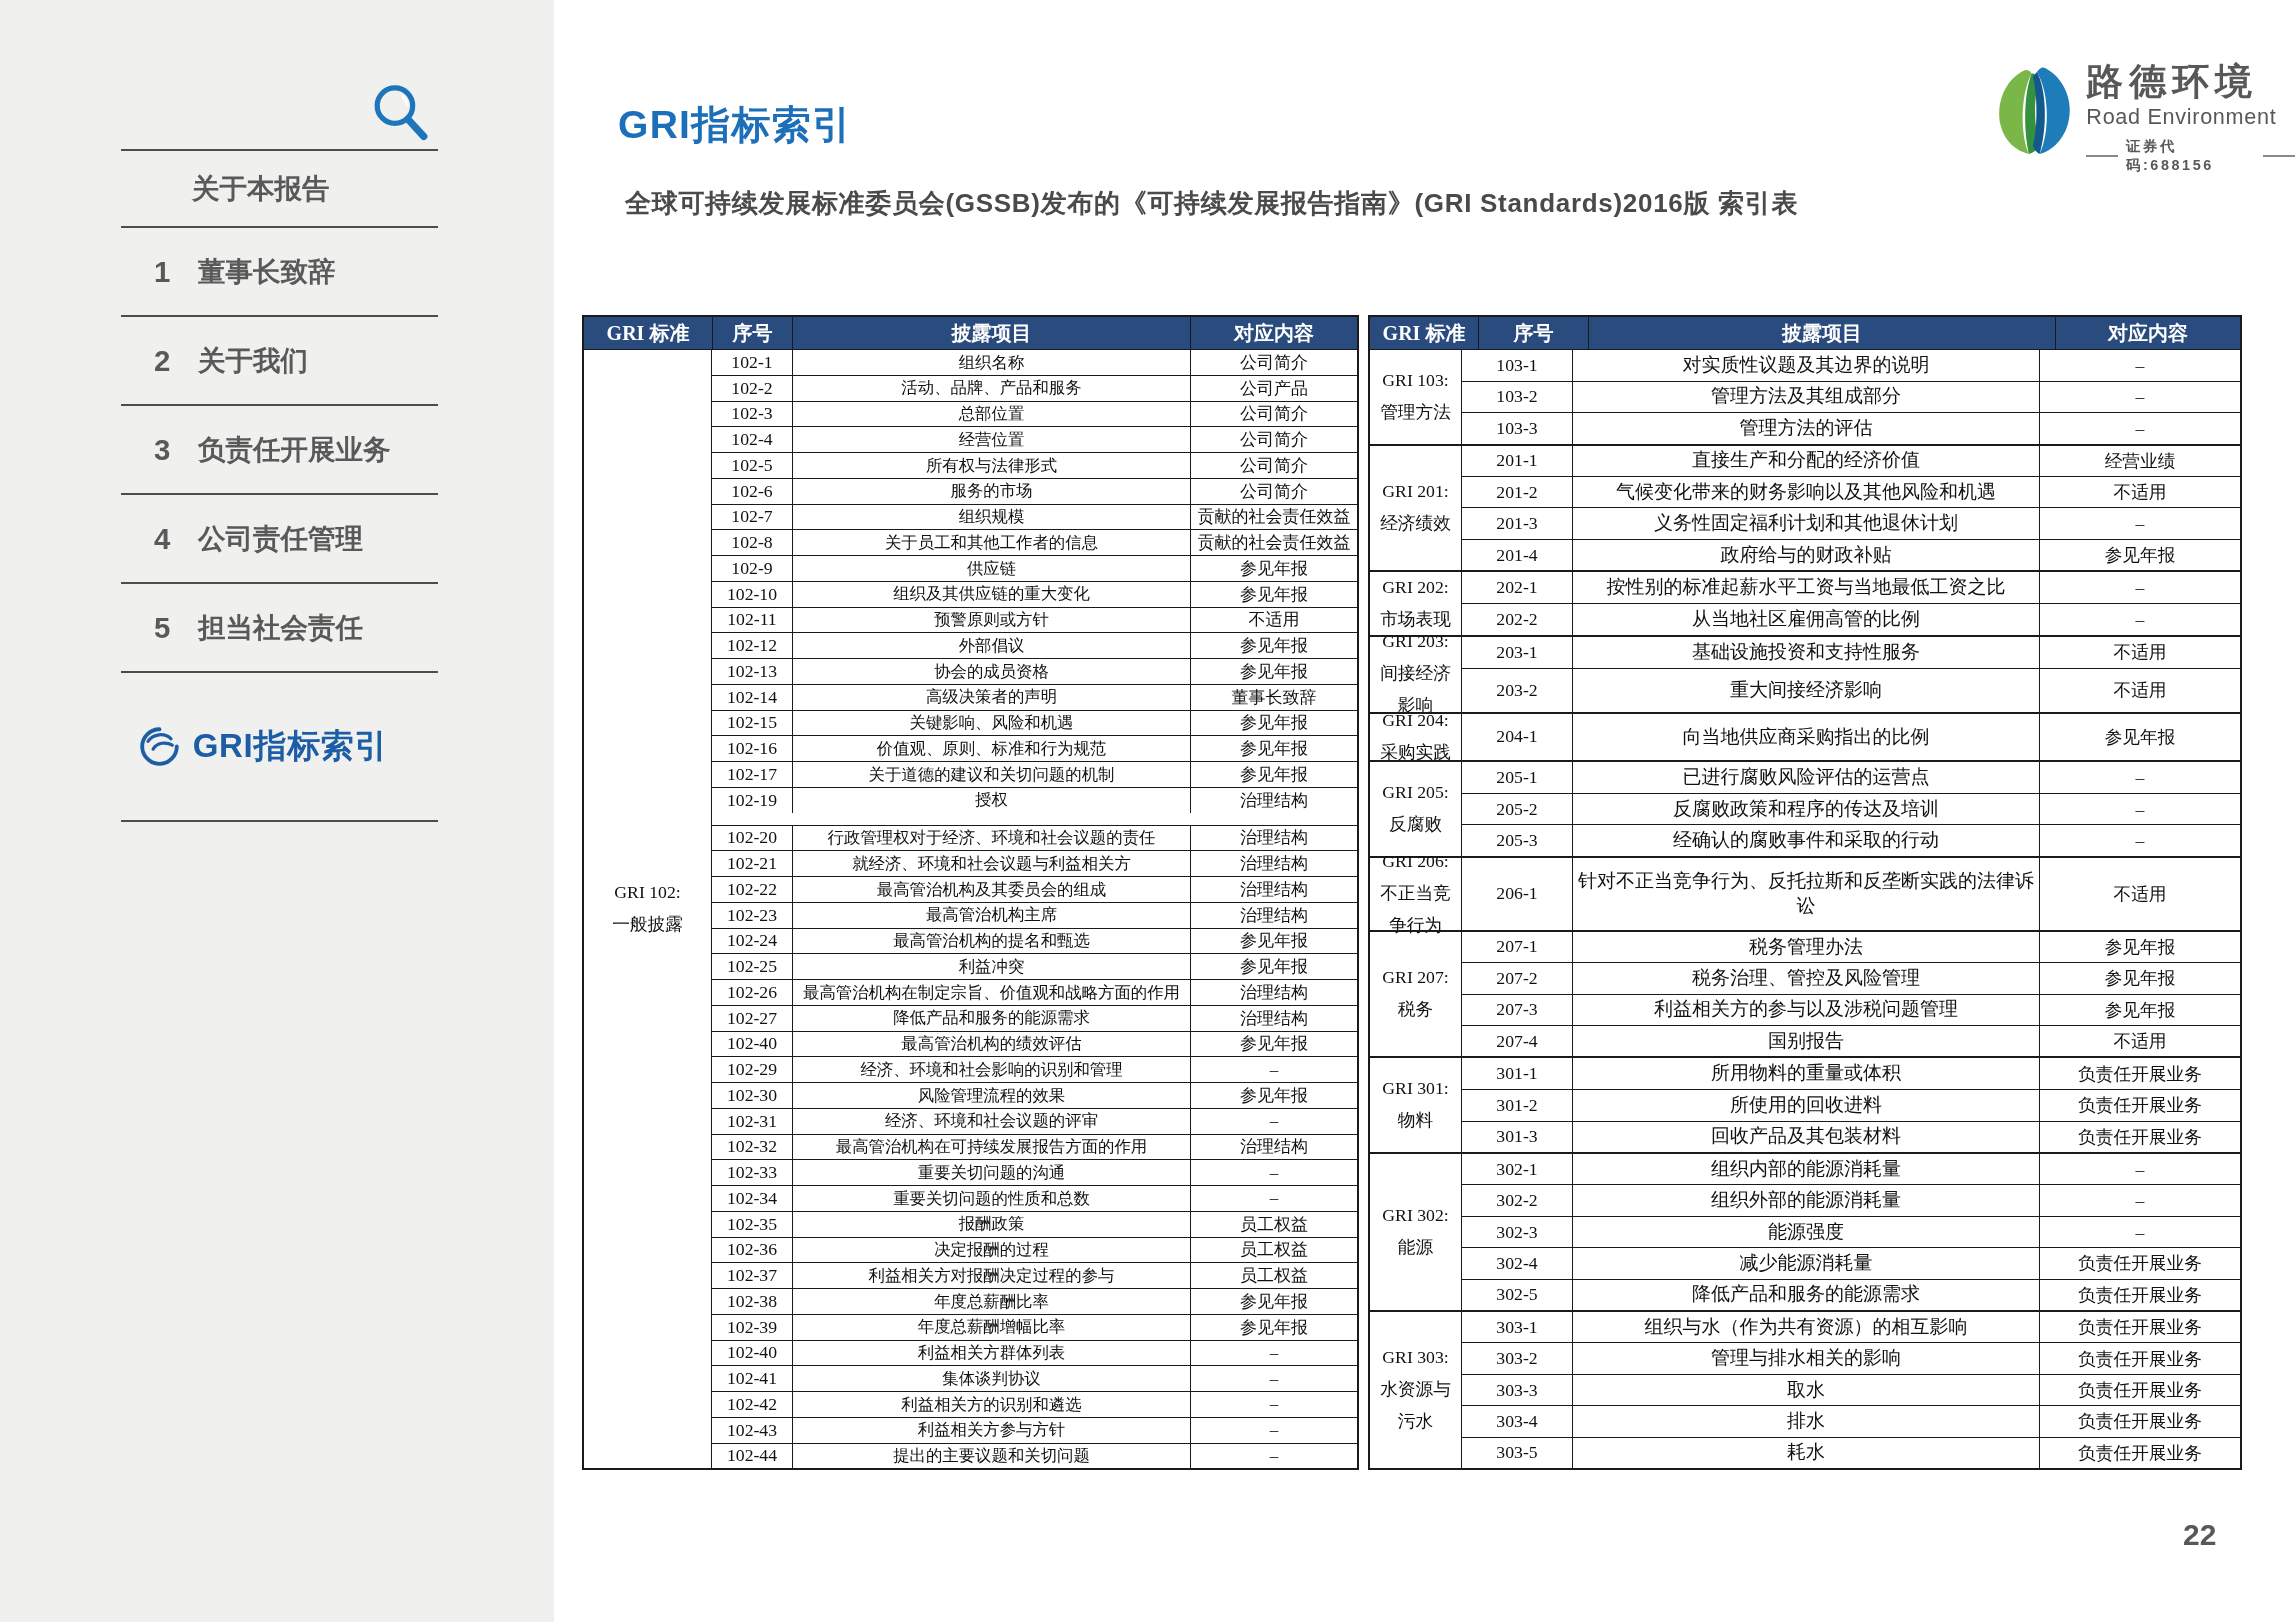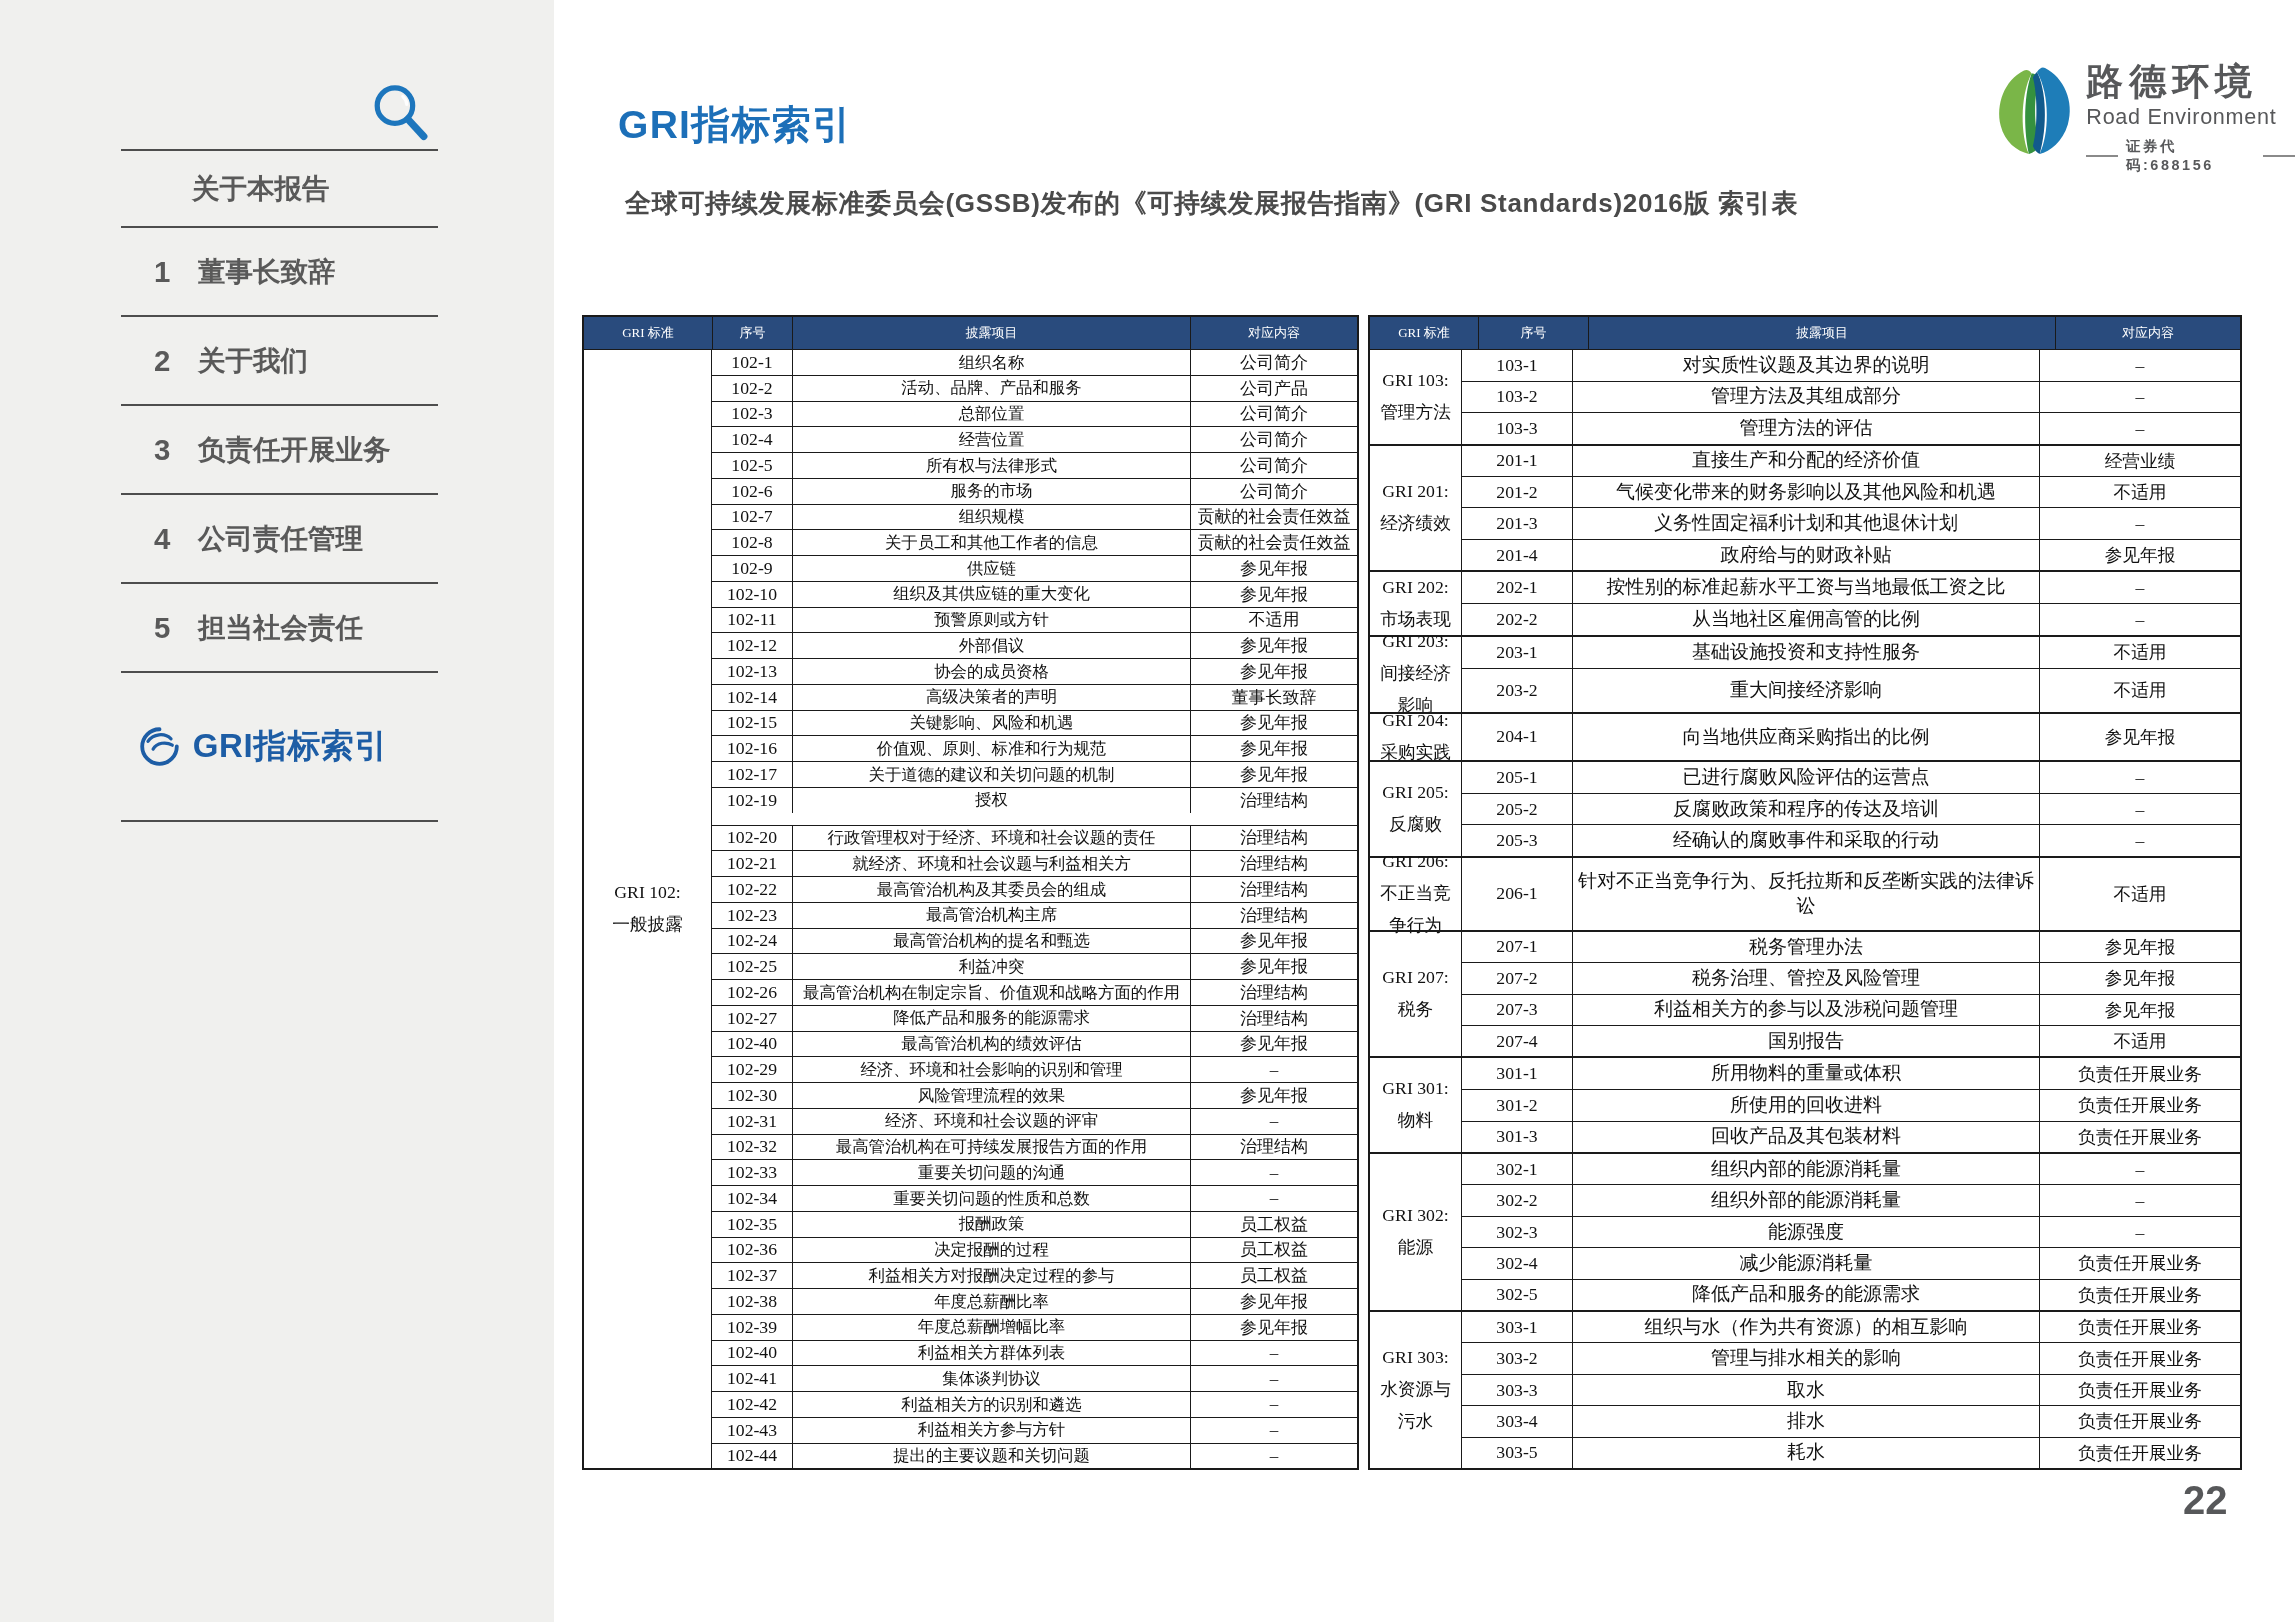--- a/index.html
+++ b/index.html
@@ -26,29 +26,29 @@
   #logo { position:absolute; left:1994px; top:63px; display:flex; }
   #logo-mark { width:86px; height:96px; }
   #logo-text { margin-left:11.8px; display:flex; flex-direction:column; }
   .logo-cn { font-size:37px; font-weight:bold; color:#57585a; letter-spacing:5.9px; line-height:1.05; }
   .logo-en { font-size:21.6px; color:#57585a; letter-spacing:0.7px; margin-top:2.6px; }
   .logo-code-row { display:flex; align-items:center; margin-top:6.5px; }
   .logo-dash { width:34px; height:2px; background:#8a8a8a; }
   .logo-code { font-size:14.4px; font-weight:bold; color:#57585a; letter-spacing:2.6px; margin:0 7.9px; }
 
   
-  #page-num { position:absolute; left:2183px; top:1478px; font-size:40px; font-weight:bold; color:#57585a; }
+  #page-num { position:absolute; left:2183px; top:1518px; font-size:30px; font-weight:bold; color:#57585a; }
 
   
   .table { position:absolute; top:315px; height:1155px; border:2px solid #1a1a1a; display:flex; flex-direction:column; background:#fff;
            font-family:"Liberation Serif","DejaVu Serif",serif; color:#111; }
   #table-left  { left:582px;  width:777px; }
   #table-right { left:1368px; width:874px; }
   .thead { flex:0 0 33px; background:#294b7d; display:flex; border-bottom:1.3px solid #1a1a1a; }
-  .th { color:#ffffff; font-weight:normal; font-size:13px; display:flex; align-items:center; justify-content:center; border-left:1.3px solid #1a1a1a; }
+  .th { color:#ffffff; font-weight:bold; font-size:20px; display:flex; align-items:center; justify-content:center; border-left:1.3px solid #1a1a1a; }
   .th:first-child { border-left:none; }
   .tbody { flex:1; display:flex; flex-direction:column; }
   .group { display:flex; border-top:2px solid #1a1a1a; min-height:0; }
   .tbody .group:first-child { border-top:none; }
   .standard { display:flex; flex-direction:column; align-items:center; justify-content:center; text-align:center;
               border-right:1.3px solid #1a1a1a; font-size:17.7px; line-height:1.8; }
   .rows { flex:1; display:flex; flex-direction:column; min-width:0; }
   .row { display:flex; border-top:1.3px solid #1a1a1a; min-height:0; }
   .rows .row:first-child { border-top:none; }
   .cell { display:flex; align-items:center; justify-content:center; text-align:center; border-left:1.3px solid #1a1a1a; padding:0 3.9px; overflow:hidden; }

